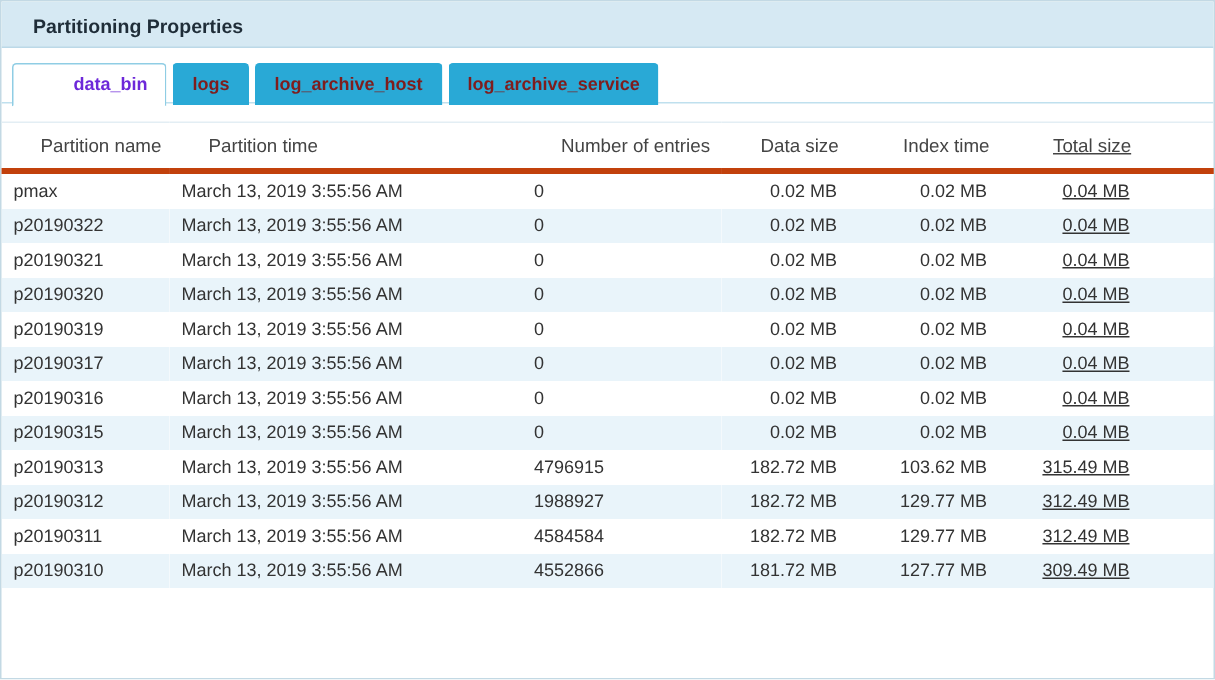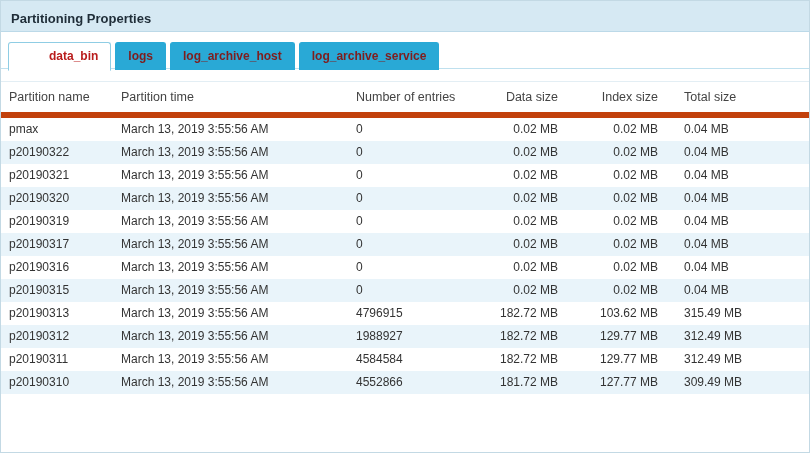--- a/index.html
+++ b/index.html
@@ -11,21 +11,21 @@
     height: 453px;
     border: 1px solid #c3d9e4;
     background: #ffffff;
     overflow: hidden;
   }
 
   
   .title-bar {
     background: #d6e9f3;
     border-bottom: 1px solid #bcd9e8;
-    padding: 8px 10px;
+    padding: 8px 21px;
     height: 31px;
   }
   .title-bar .title {
     font-size: 13px;
     font-weight: bold;
     color: #1f2d38;
   }
 
   
   .tab-bar {
@@ -43,21 +43,21 @@
     font-weight: bold;
     color: #7f1d1d;
     background: #29a9d6;
     border: 1px solid #29a9d6;
     border-bottom: none;
     border-radius: 3px 3px 0 0;
     cursor: pointer;
   }
   .tab.active {
     background: #ffffff;
-    color: #b91c1c;
+    color: #6d28d9;
     border: 1px solid #8fcde4;
     border-bottom: 1px solid #ffffff;
     margin-bottom: -1px;
     position: relative;
     padding-left: 40px;
   }
 
   
   table {
     width: 100%;
@@ -70,23 +70,23 @@
   col.c3 { width: 133px; }
   col.c4 { width: 95px; }
   col.c5 { width: 100px; }
   col.c6 { width: 135px; }
 
   thead th {
     font-size: 12.5px;
     font-weight: normal;
     color: #444;
     text-align: left;
-    padding: 8px 8px;
+    padding: 8px 26px;
     border-top: 1px solid #e3eef4;
-    border-bottom: 6px solid #c2410c;
+    border-bottom: 4px solid #c2410c;
     white-space: nowrap;
     overflow: hidden;
   }
   tbody td {
     font-size: 12px;
     line-height: 13px;
     color: #333;
     padding: 5px 8px;
     white-space: nowrap;
     overflow: hidden;
@@ -94,22 +94,23 @@
   tbody tr:nth-child(even) { background: #e9f4fa; }
   tbody tr:nth-child(odd)  { background: #ffffff; }
 
   
   th:nth-child(4), td:nth-child(4),
   th:nth-child(5), td:nth-child(5) {
     text-align: right;
     padding-right: 18px;
   }
   th:nth-child(6), td:nth-child(6) {
-    text-align: left;
+    text-align: right;
     padding-right: 58px;
+    text-decoration: underline;
   }
 </style>
 </head>
 <body>
 
 <div class="panel">
 
   <div class="title-bar">
     <span class="title">Partitioning Properties</span>
   </div>
@@ -124,21 +125,21 @@
       <col class="c4">
         <col class="c5">
         <col class="c6">
     </colgroup>
     <thead>
       <tr>
           <th>Partition name</th>
           <th>Partition time</th>
           <th>Number of entries</th>
           <th>Data size</th>
-          <th>Index size</th>
+          <th>Index time</th>
           <th>Total size</th>
         </tr>
     </thead>
     <tbody>
         <tr>
           <td>pmax</td>
           <td>March 13, 2019 3:55:56 AM</td>
           <td>0</td>
           <td>0.02 MB</td>
           <td>0.02 MB</td>

